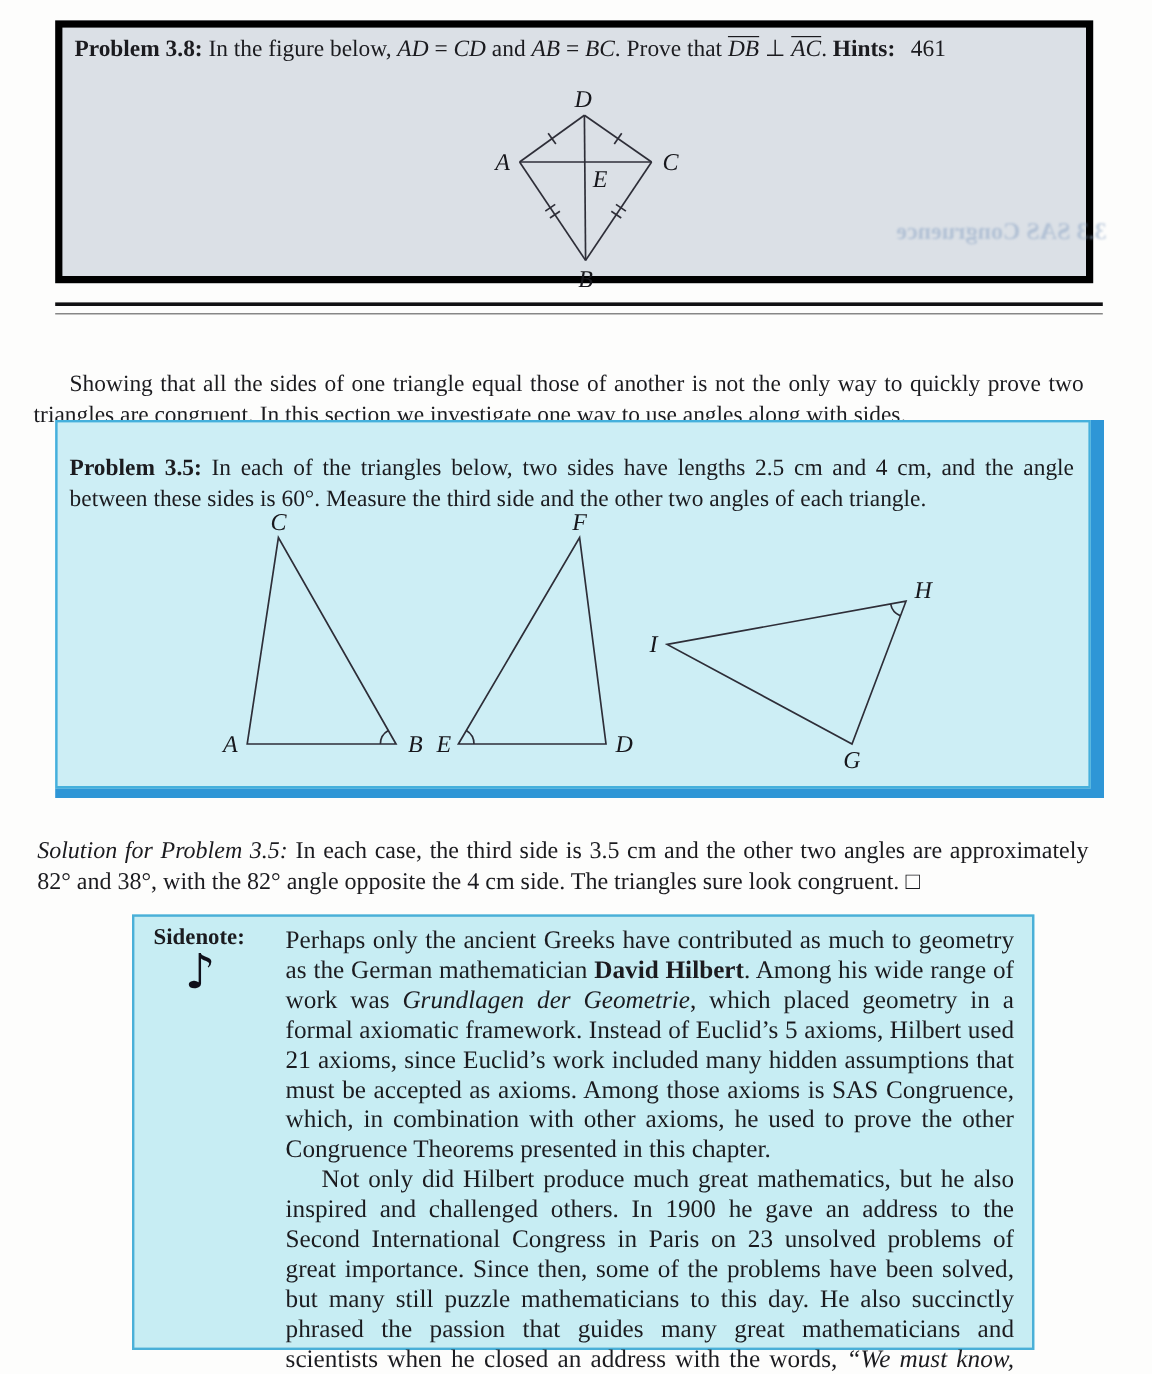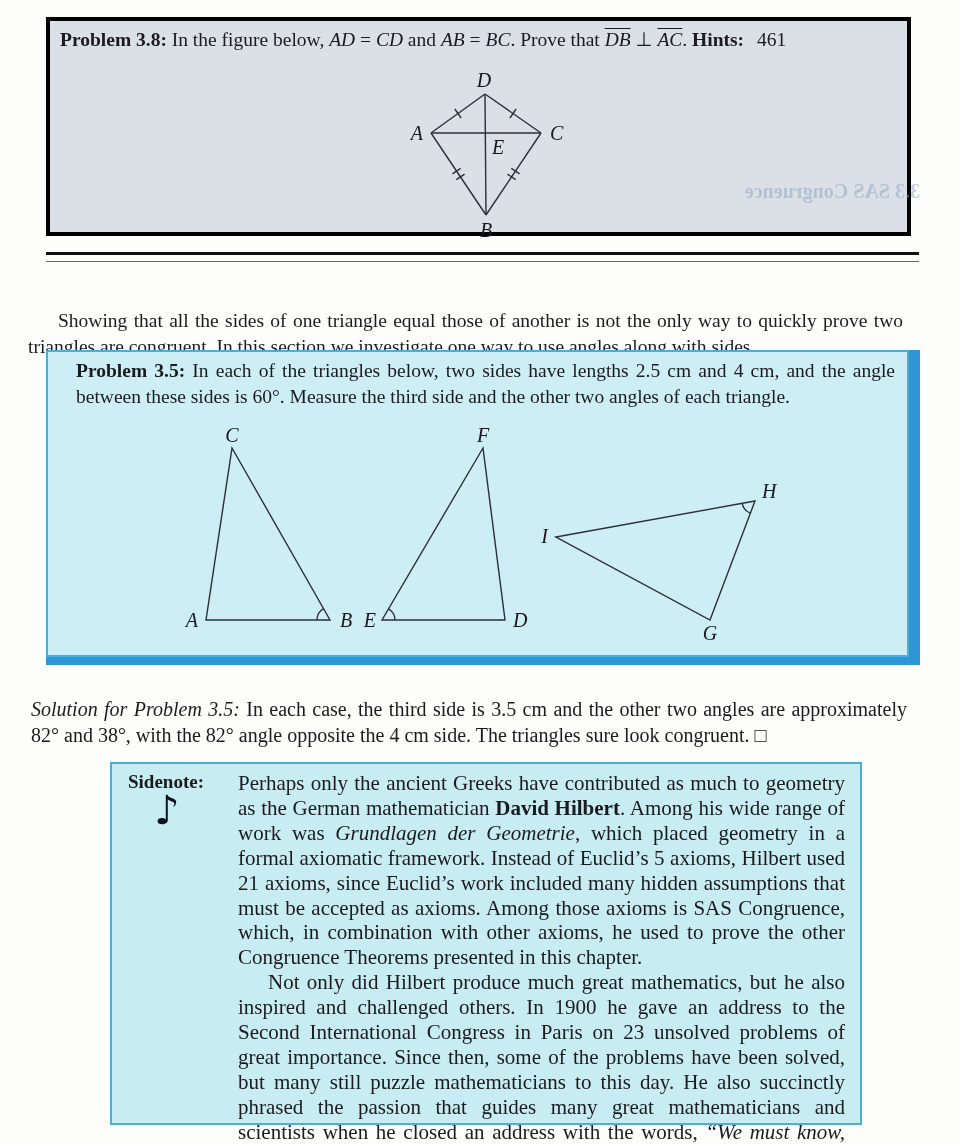--- a/index.html
+++ b/index.html
@@ -9,21 +9,21 @@
     font-family:"Liberation Serif", serif;
   }
   .abs{position:absolute;}
   .b{font-weight:bold;}
   .i{font-style:italic;}
   .ov{font-style:italic;text-decoration:overline;}
 
   
   .p38-box{
     left:46px;top:17px;width:865px;height:219px;
-    background:#dbe0e6;border:4px solid #000000;box-sizing:border-box;
+    background:#dbe0e6;border:6px solid #000000;box-sizing:border-box;
   }
   .p38-text{
     padding:6px 12px 0 10px;font-size:19.5px;line-height:25px;text-align:left;
   }
   .bleed{
     left:636px;top:176px;width:280px;
     transform:scaleX(-1);
     font-weight:bold;font-size:20px;color:#8aa3c4;opacity:.5;
     filter:blur(.7px);
     text-align:left;
@@ -45,21 +45,21 @@
   
   .p35-outer{
     left:46px;top:350px;width:874px;height:315px;
     background:#2e96d6;
   }
   .p35-inner{
     position:absolute;left:0;top:0;right:11px;bottom:8px;
     background:#cdeef5;border:2px solid #45b0dc;box-sizing:border-box;
   }
   .p35-text{
-    padding:6px 12px 0 28px;font-size:19.5px;line-height:26px;text-align:justify;
+    padding:6px 12px 0 10px;font-size:19.5px;line-height:26px;text-align:justify;margin-top:20px;
   }
   .tri-svg{position:absolute;left:102px;top:76px;}
 
   
   .solution{
     left:31px;top:676px;width:876px;
     font-size:20px;line-height:26px;text-align:justify;
   }
 
   

